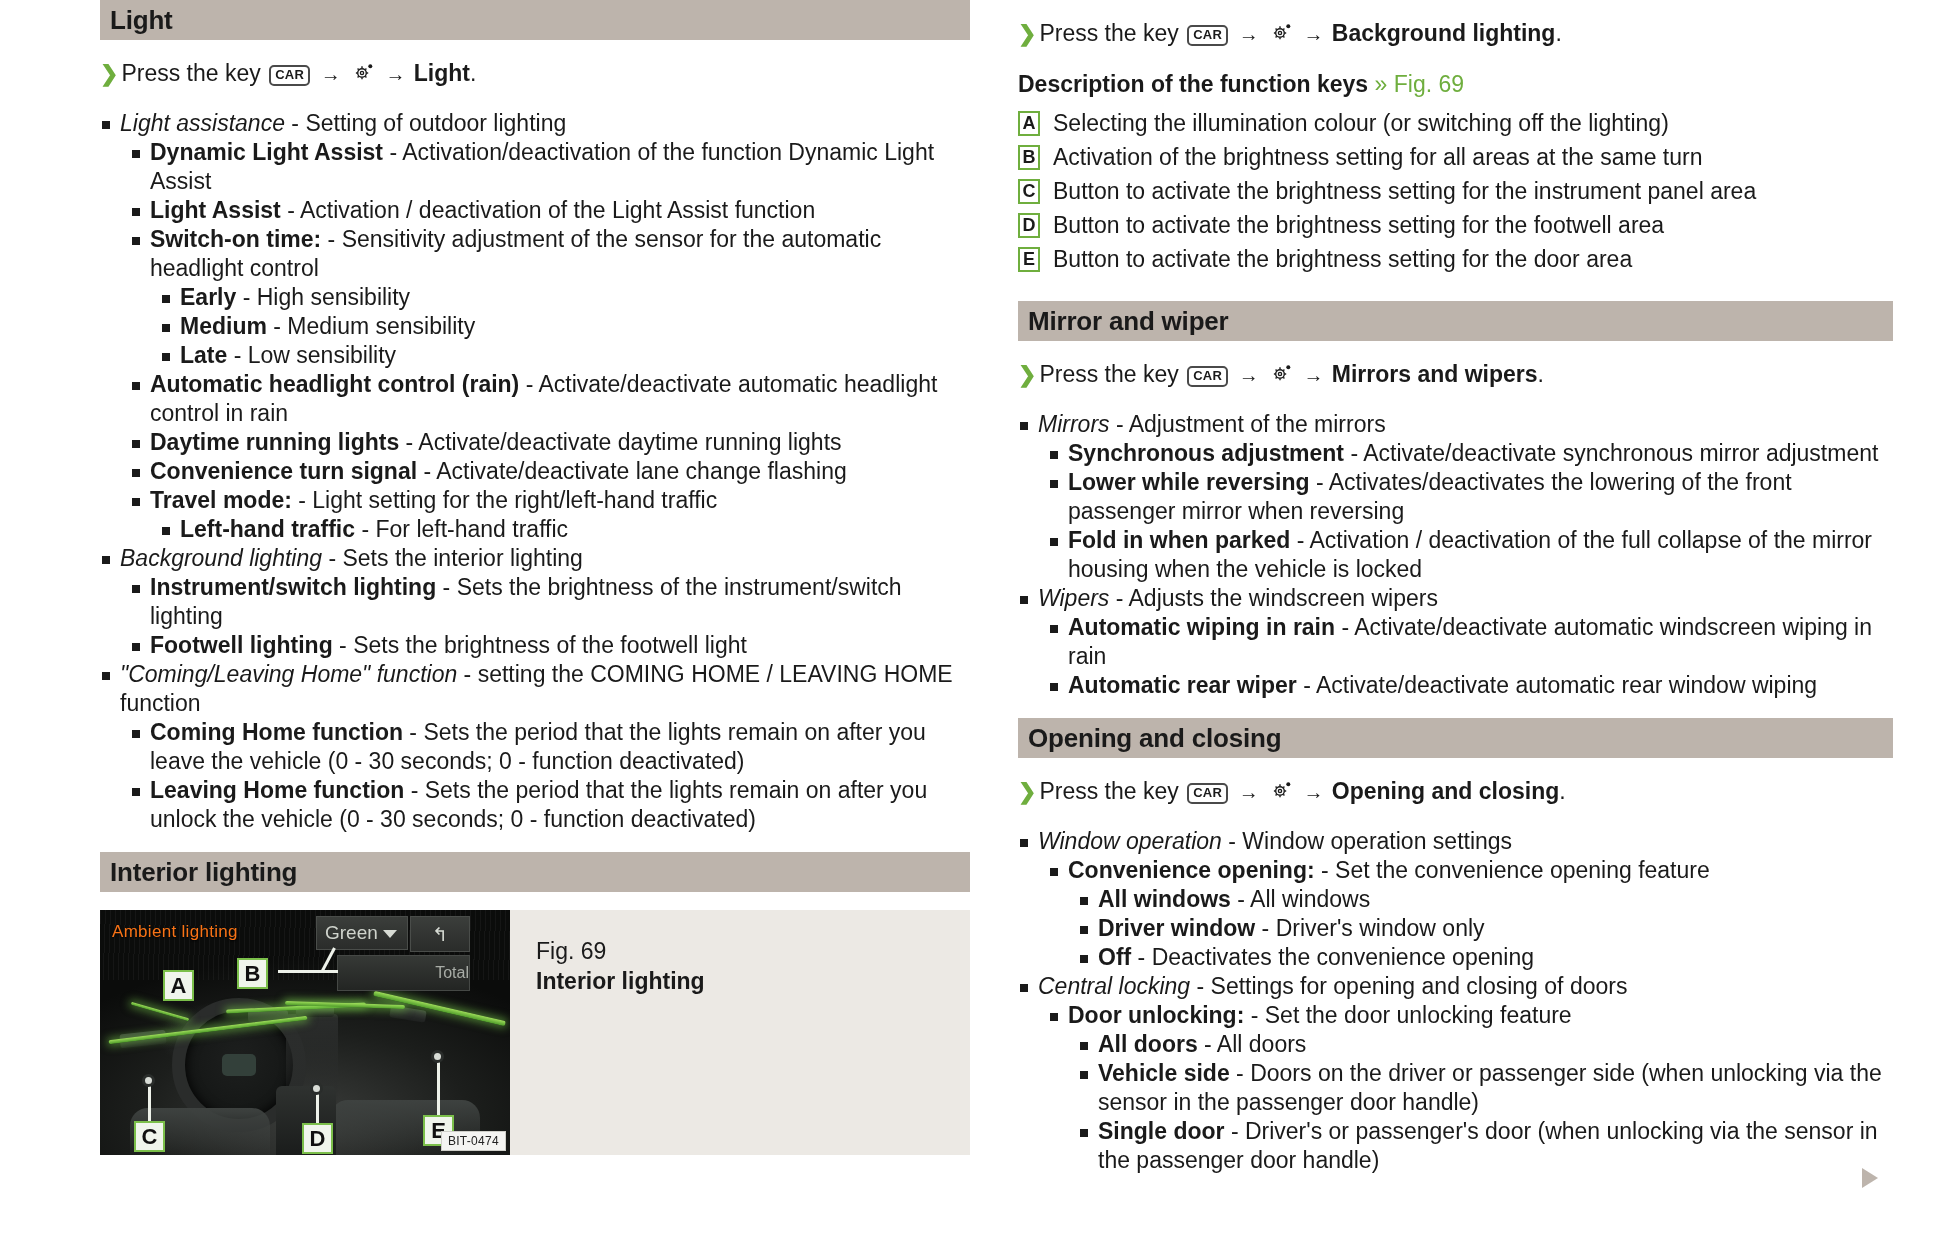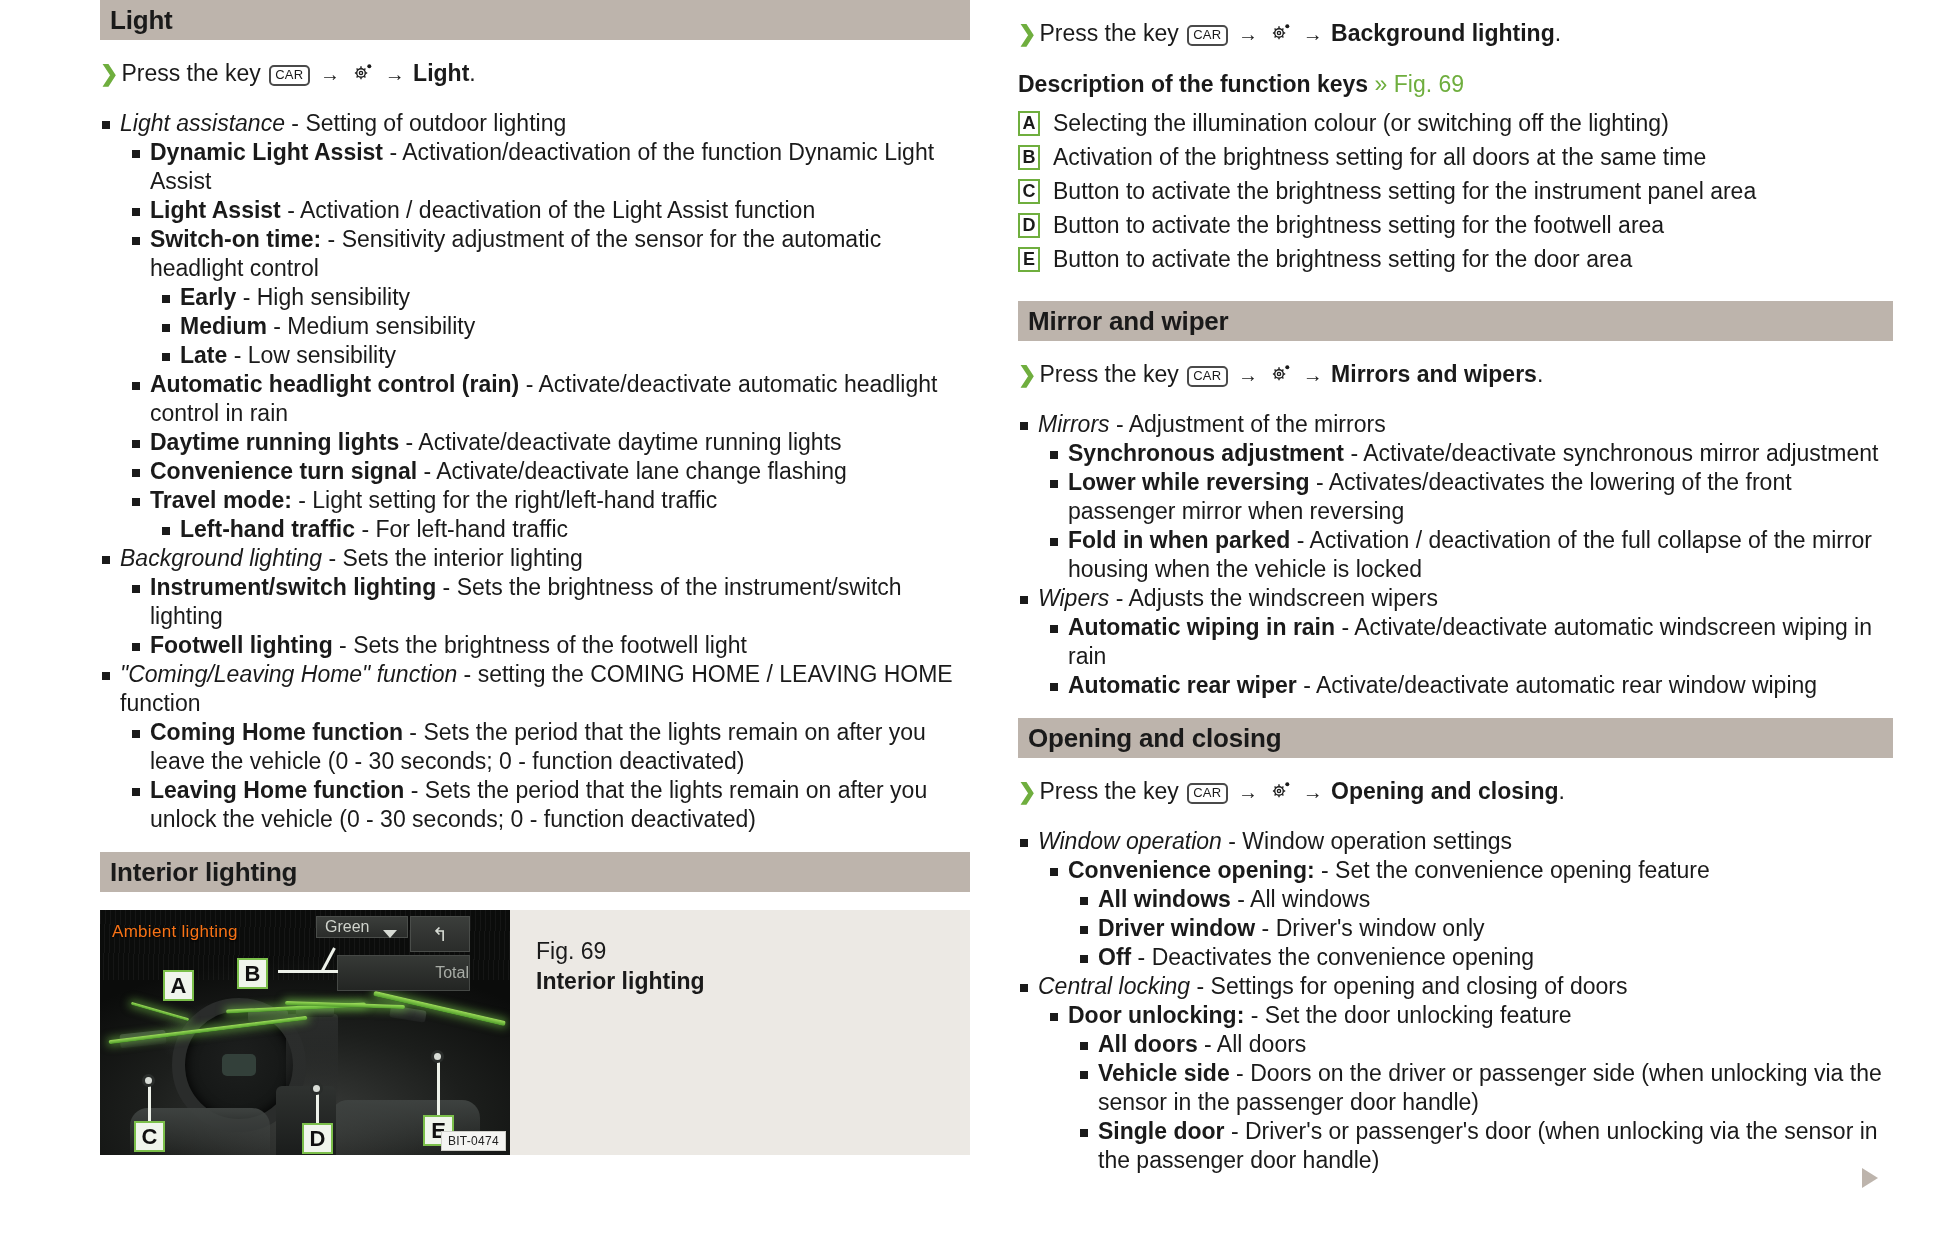--- a/index.html
+++ b/index.html
@@ -62,21 +62,21 @@
     margin-right: 3px;
     flex: 0 0 auto;
     line-height: 30px;
   }
   .instr-text { }
   .carkey {
     display: inline-block;
     border: 2px solid #4a4a4a;
     border-radius: 5px;
     font-size: 13px;
-    font-weight: normal;
+    font-weight: bold;
     letter-spacing: 0.3px;
     padding: 1px 4px 2px 4px;
     line-height: 14px;
     vertical-align: 2px;
     margin: 0 2px;
   }
   .gearicon {
     display: inline-block;
     vertical-align: -1px;
     margin: 0 3px;
@@ -184,28 +184,28 @@
     position: absolute;
     left: 12px; top: 12px;
     color: #f97316;
     font-size: 17px;
     letter-spacing: 0.3px;
     text-shadow: 0 1px 2px #000;
   }
   .hud-select {
     position: absolute;
     left: 216px; top: 6px;
-    width: 92px; height: 22px;
+    width: 92px; height: 34px;
     background: linear-gradient(180deg,#3b3e3b,#2a2c2a);
     border: 1px solid #4a4d4a;
     display: flex; align-items: center;
     padding-left: 8px;
     box-sizing: border-box;
     color: #cfd3cc;
-    font-size: 16px;
+    font-size: 19px;
   }
   .hud-caret {
     position: absolute; right: 10px; top: 13px;
     width: 0; height: 0;
     border-left: 7px solid transparent;
     border-right: 7px solid transparent;
     border-top: 8px solid #d7dbd4;
   }
   .hud-back {
     position: absolute;
@@ -499,21 +499,21 @@
       <span class="figref">» Fig. 69</span>
     </div>
 
     <div id="function-keys">
         <div class="keyrow">
           <span class="keybox">A</span>
           <span class="keytext">Selecting the illumination colour (or switching off the lighting)</span>
         </div>
         <div class="keyrow">
           <span class="keybox">B</span>
-          <span class="keytext">Activation of the brightness setting for all doors at the same time</span>
+          <span class="keytext">Activation of the brightness setting for all areas at the same turn</span>
         </div>
         <div class="keyrow">
           <span class="keybox">C</span>
           <span class="keytext">Button to activate the brightness setting for the instrument panel area</span>
         </div>
         <div class="keyrow">
           <span class="keybox">D</span>
           <span class="keytext">Button to activate the brightness setting for the footwell area</span>
         </div>
         <div class="keyrow">

